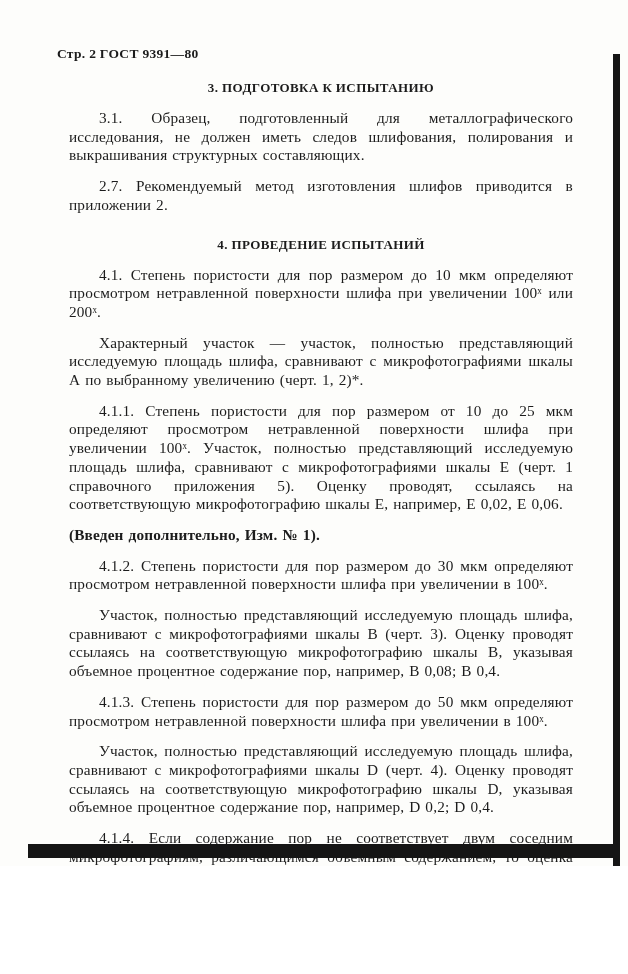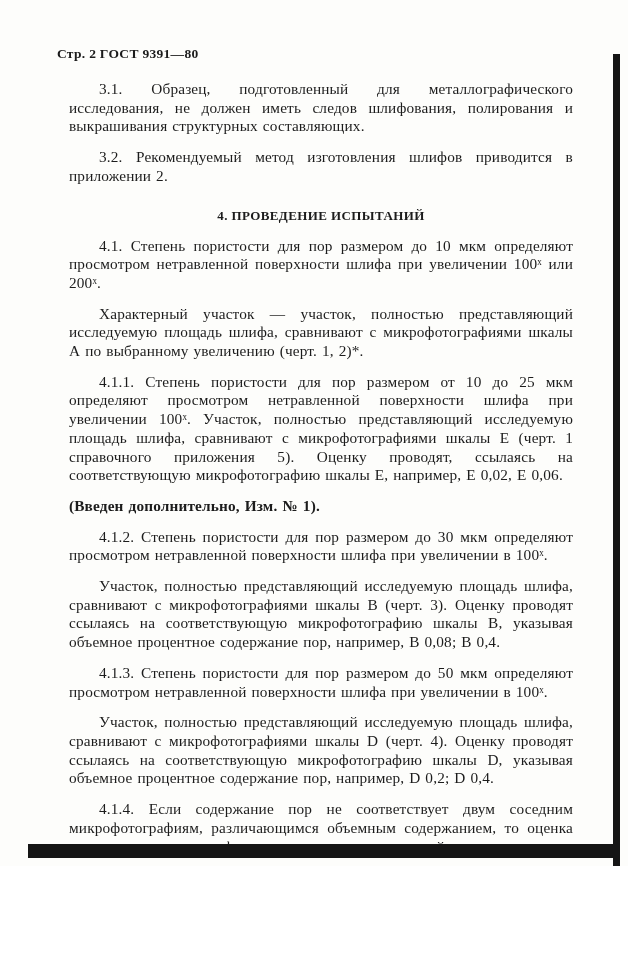--- a/index.html
+++ b/index.html
@@ -77,23 +77,24 @@
 </style>
 </head>
 <body>
 
 <div class="page">
 
   <div class="content">
 
     <div class="page-header">Стр. 2 ГОСТ 9391—80</div>
 
+    <div class="section-heading">3. ПОДГОТОВКА К ИСПЫТАНИЮ</div>
 
     <p class="body-par">3.1. Образец, подготовленный для металлографического исследования, не должен иметь следов шлифования, полирования и выкрашивания структурных составляющих.</p>
-    <p class="body-par">3.2. Рекомендуемый метод изготовления шлифов приводится в приложении 2.</p>
+    <p class="body-par">2.7. Рекомендуемый метод изготовления шлифов приводится в приложении 2.</p>
 
     <div class="section-heading second">4. ПРОВЕДЕНИЕ ИСПЫТАНИЙ</div>
 
     <p class="body-par">4.1. Степень пористости для пор размером до 10 мкм определяют просмотром нетравленной поверхности шлифа при увеличении 100ˣ или 200ˣ.</p>
     <p class="body-par">Характерный участок — участок, полностью представляющий исследуемую площадь шлифа, сравнивают с микрофотографиями шкалы А по выбранному увеличению (черт. 1, 2)*.</p>
     <p class="body-par">4.1.1. Степень пористости для пор размером от 10 до 25 мкм определяют просмотром нетравленной поверхности шлифа при увеличении 100ˣ. Участок, полностью представляющий исследуемую площадь шлифа, сравнивают с микрофотографиями шкалы Е (черт. 1 справочного приложения 5). Оценку проводят, ссылаясь на соответствующую микрофотографию шкалы Е, например, Е 0,02, Е 0,06.</p>
     <p class="body-par bold no-indent">(Введен дополнительно, Изм. № 1).</p>
     <p class="body-par">4.1.2. Степень пористости для пор размером до 30 мкм определяют просмотром нетравленной поверхности шлифа при увеличении в 100ˣ.</p>
     <p class="body-par">Участок, полностью представляющий исследуемую площадь шлифа, сравнивают с микрофотографиями шкалы В (черт. 3). Оценку проводят ссылаясь на соответствующую микрофотографию шкалы В, указывая объемное процентное содержание пор, например, В 0,08; В 0,4.</p>
     <p class="body-par">4.1.3. Степень пористости для пор размером до 50 мкм определяют просмотром нетравленной поверхности шлифа при увеличении в 100ˣ.</p>

